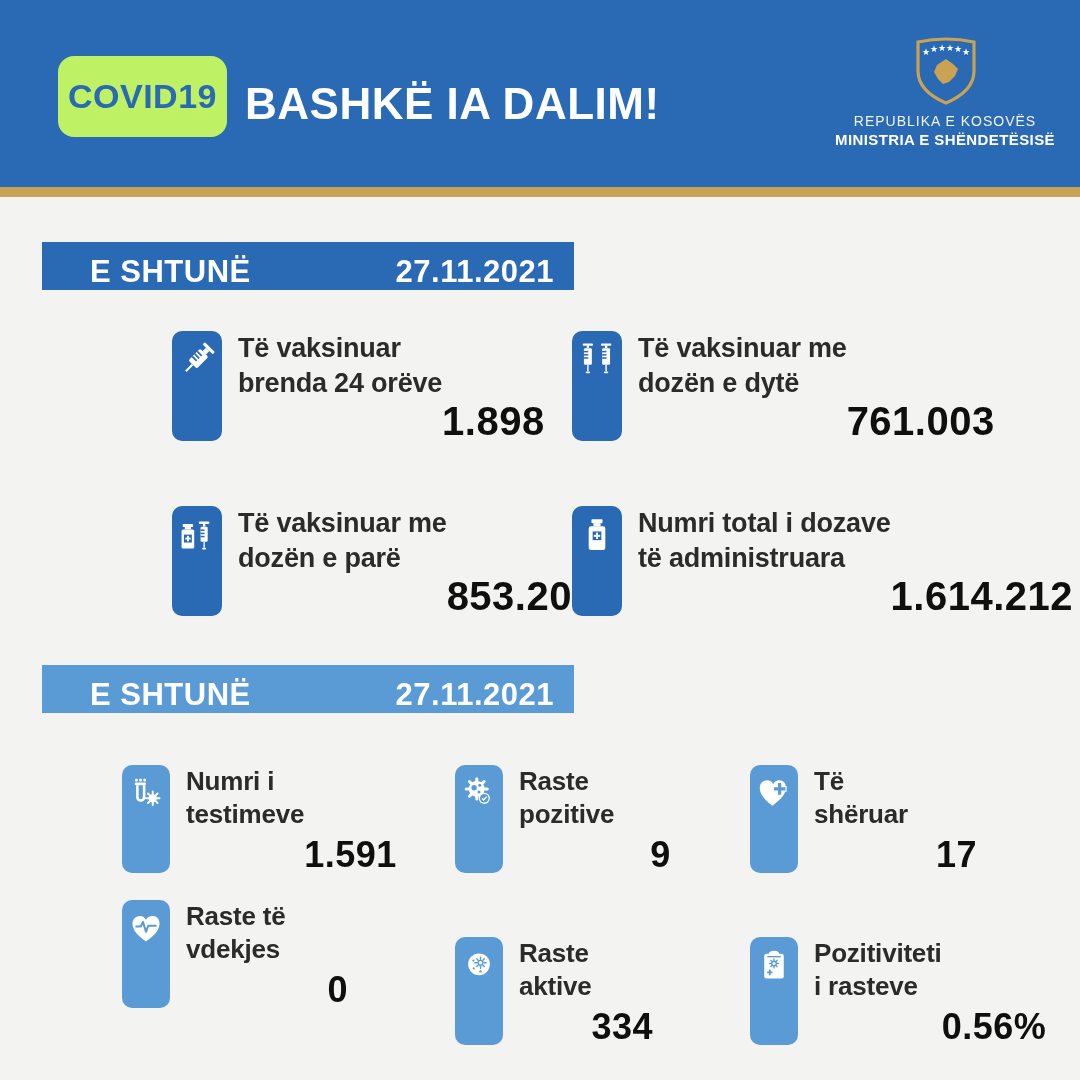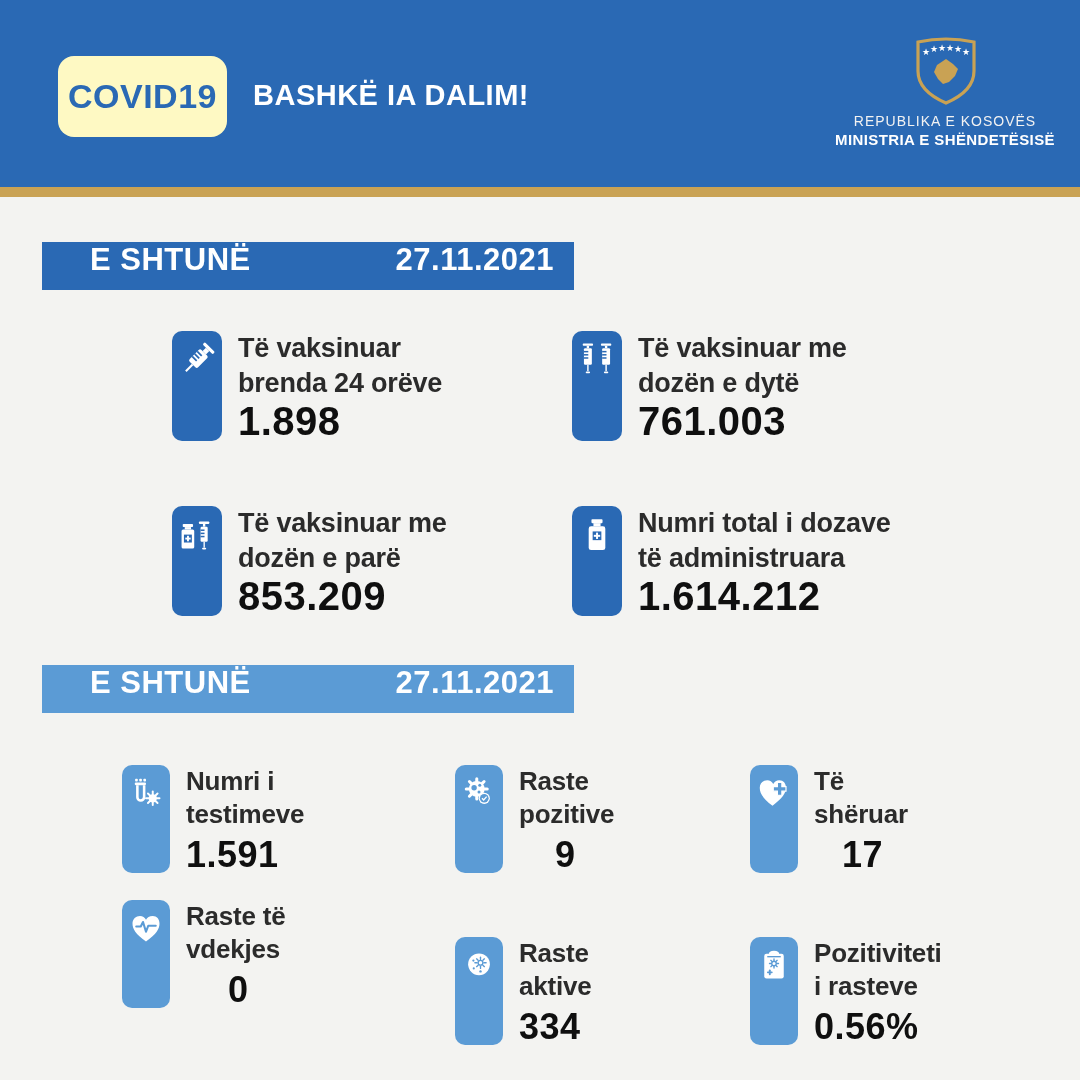--- a/index.html
+++ b/index.html
@@ -2,43 +2,43 @@
 <html><head>
 <meta charset="utf-8">
 <style>
   html,body{margin:0;padding:0;}
   body{font-family:"Liberation Sans", sans-serif; background:#ddd;}
   .canvas{position:relative;width:1080px;height:1080px;background:#f3f3f1;overflow:hidden;}
 
   
   .header{position:absolute;left:0;top:0;width:1080px;height:187px;background:#2a69b4;}
   .gold-bar{position:absolute;left:0;top:187px;width:1080px;height:10px;background:#c9a254;}
-  .covid-badge{position:absolute;left:58px;top:56px;width:169px;height:81px;background:#fef9c3;
+  .covid-badge{position:absolute;left:58px;top:56px;width:169px;height:81px;background:#bef264;
     border-radius:16px;display:flex;align-items:center;justify-content:center;}
   .covid-badge span{color:#2a69b4;font-size:34px;font-weight:800;letter-spacing:.5px;}
-  .slogan{position:absolute;left:245px;top:79px;color:#fff;font-size:29px;font-weight:800;letter-spacing:.5px;margin-left:8px;}
+  .slogan{position:absolute;left:245px;top:79px;color:#fff;font-size:44px;font-weight:800;letter-spacing:.5px;}
   .emblem{position:absolute;left:913px;top:35px;}
   .org-line1{position:absolute;left:795px;top:113px;width:300px;text-align:center;color:#f2f2f2;
     font-size:14px;letter-spacing:1px;}
   .org-line2{position:absolute;left:795px;top:131px;width:300px;text-align:center;color:#fff;
     font-size:15px;font-weight:700;letter-spacing:.4px;}
 
   
-  .banner{position:absolute;left:42px;width:532px;height:48px;display:flex;align-items:flex-start;
+  .banner{position:absolute;left:42px;width:532px;height:48px;display:flex;align-items:flex-end;
     box-sizing:border-box;padding:0 20px 0 48px;color:#fff;font-weight:800;font-size:31px;letter-spacing:.5px;}
   .banner.dark{background:#2a69b4;top:242px;}
   .banner.light{background:#5b9bd5;top:665px;}
   .banner .date{margin-left:auto;}
 
   
   .stat{position:absolute;display:flex;gap:16px;}
   .pill{flex:0 0 auto;border-radius:10px;display:flex;justify-content:center;align-items:flex-start;}
   .pill.dark{width:50px;height:110px;background:#2a69b4;padding-top:7px;box-sizing:border-box;}
   .pill.light{width:48px;height:108px;background:#5b9bd5;padding-top:7px;box-sizing:border-box;}
-  .stat-text{display:flex;flex-direction:column;}
+  .stat-text{display:flex;}
   .stat.top .stat-text{height:110px;}
   .stat.bottom .stat-text{height:108px;}
   .stat-label{font-weight:700;color:#2b2b2b;white-space:pre-line;}
   .stat.top .stat-label{font-size:27px;line-height:35px;letter-spacing:-.2px;}
   .stat.bottom .stat-label{font-size:26px;line-height:33px;letter-spacing:-.2px;}
   .stat-value{margin-top:auto;font-weight:900;color:#0f0f0f;}
   .stat.top .stat-value{font-size:40px;line-height:40px;letter-spacing:.5px;}
   .stat.bottom .stat-value{font-size:36px;line-height:36px;letter-spacing:.5px;}
 </style>
 </head>

